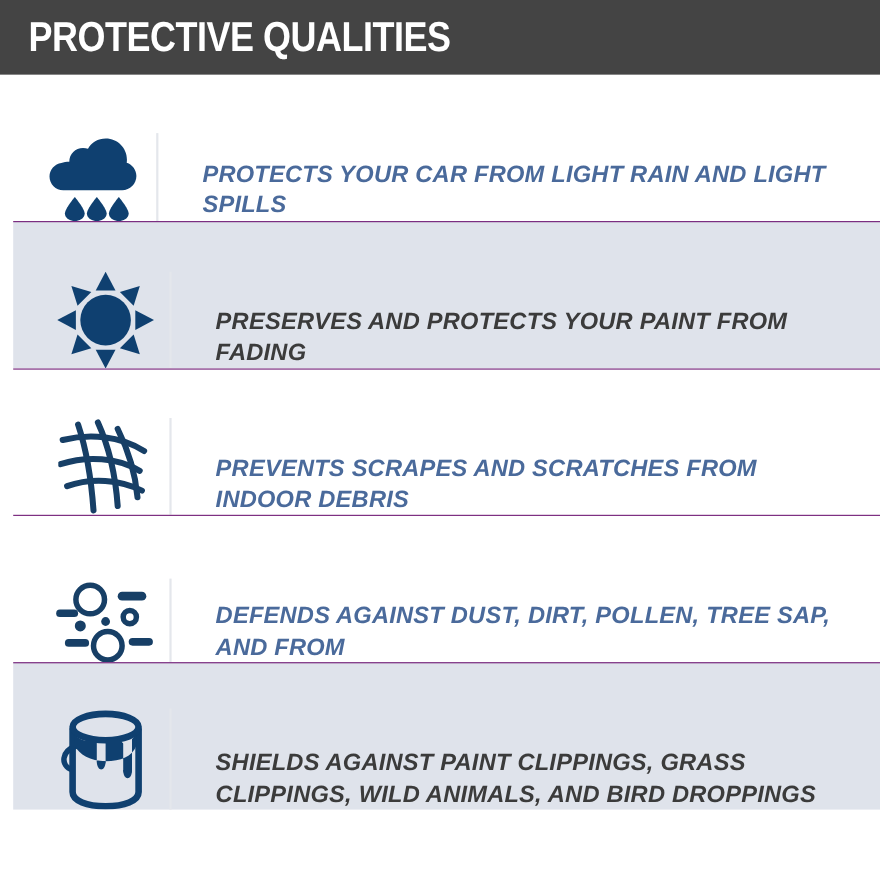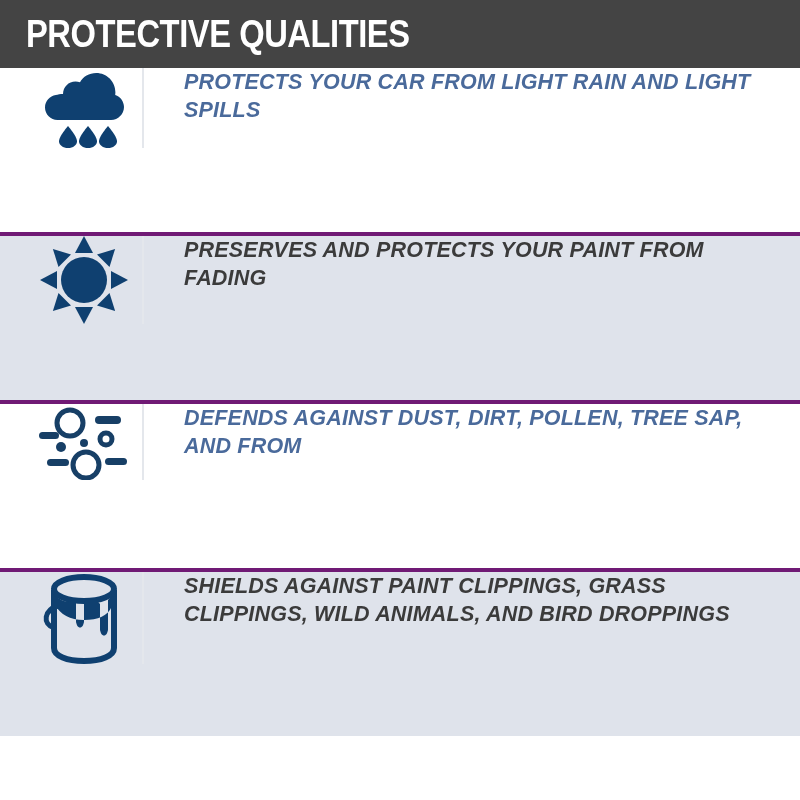--- a/index.html
+++ b/index.html
@@ -31,30 +31,30 @@
     font-family:"Liberation Sans", sans-serif;
     transform:scaleX(0.86);
     transform-origin:left center;
     white-space:nowrap;
   }
   
   .rows { flex:1 1 auto; display:flex; flex-direction:column; }
   .row {
     flex:1 1 0;
     display:flex;
-    align-items:flex-start;
+    align-items:flex-end;
     position:relative;
     min-height:0;
     gap:24px;
   }
   .row.light { background:#ffffff; }
   .row.shade { background:#dfe3eb; }
   .row.shade + .row.light::after,
   .row::before { content:""; }
-  .row + .row { border-top:4px solid #701a75; }
+  .row + .row { border-top:1px solid #701a75;margin-left:12px; }
 
   .icon-cell {
     flex:0 0 120px;
     display:flex;
     align-items:center;
     justify-content:center;
     position:relative;
   }
   .icon-cell::after {
     content:"";
@@ -119,20 +119,37 @@
           <polygon fill="#0f4070" points="75.1,12.9 69.5,31 57,18.5"></polygon>
           <polygon fill="#0f4070" points="12.9,75.1 18.5,57 31,69.5"></polygon>
           <polygon fill="#0f4070" points="75.1,75.1 57,69.5 69.5,57"></polygon>
         </svg>
       </div>
       <div class="text-cell">
         <div class="row-text t-dark">PRESERVES AND PROTECTS YOUR PAINT FROM FADING</div>
       </div>
     </div>
 
+    <div class="row light">
+      <div class="icon-cell">
+        <svg class="icon-svg" width="86" height="88" viewBox="0 0 86 88">
+          <g stroke="#173f66" stroke-width="5.5" fill="none" stroke-linecap="round">
+            <path d="M18 6 C26 30 30 56 32 84"></path>
+            <path d="M36 4 C46 26 52 52 54 80"></path>
+            <path d="M54 10 C64 30 70 50 72 72"></path>
+            <path d="M4 20 C28 14 56 16 78 30"></path>
+            <path d="M2 42 C26 34 54 36 74 48"></path>
+            <path d="M8 62 C30 54 56 56 76 66"></path>
+          </g>
+        </svg>
+      </div>
+      <div class="text-cell">
+        <div class="row-text t-blue">PREVENTS SCRAPES AND SCRATCHES FROM INDOOR DEBRIS</div>
+      </div>
+    </div>
 
 
     <div class="row light">
       <div class="icon-cell">
         <svg class="icon-svg" width="90" height="76" viewBox="0 0 90 76">
           <g fill="none" stroke="#173f66" stroke-width="5">
             <circle cx="31" cy="19" r="13"></circle>
             <circle cx="47" cy="61" r="13"></circle>
             <circle cx="67" cy="35" r="6"></circle>
           </g>

